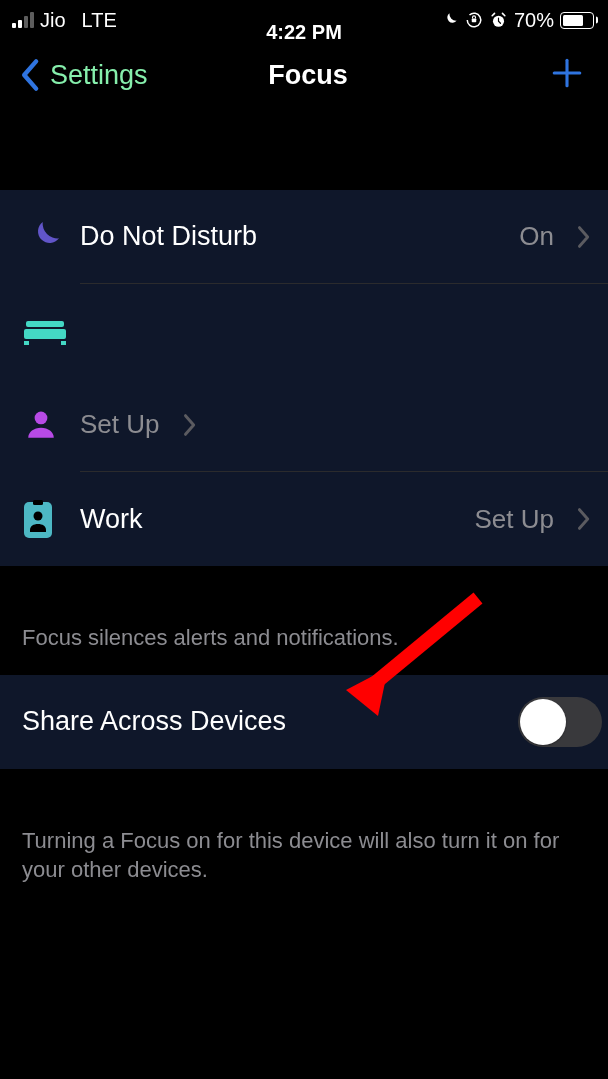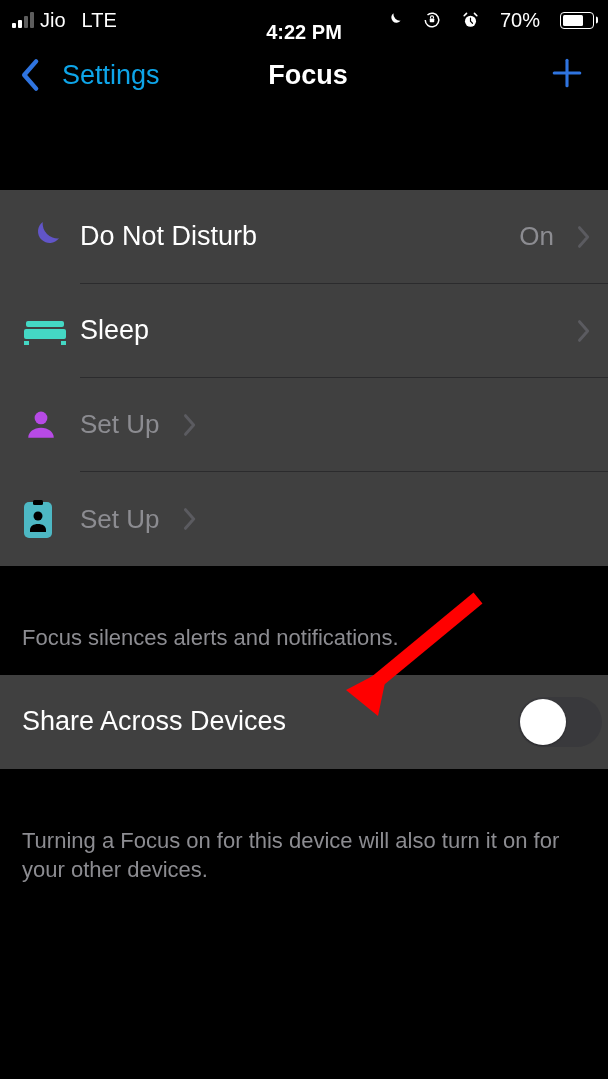--- a/index.html
+++ b/index.html
@@ -57,21 +57,21 @@
       left: 0; right: 0;
       text-align: center;
       font-weight: 600;
       pointer-events: none;
       margin-top: 24px;
     }
 
     .status-right {
       display: flex;
       align-items: center;
-      gap: 20px;
+      gap: 6px;
     }
 
     .status-right svg { display:block; }
 
     .battery-wrap {
       display: flex;
       align-items: center;
       gap: 2px;
     }
     .battery {
@@ -104,22 +104,22 @@
     .nav-bar {
       height: 70px;
       display: flex;
       align-items: center;
       padding: 0 20px;
       position: relative;
     }
     .back {
       display: flex;
       align-items: center;
-      gap: 20px;
-      color: #0ea5e9;
+      gap: 8px;
+      color: #86efac;
       font-size: 27px;
       font-weight: 400;
     }
     .back svg { display:block; }
 
     .nav-title {
       position: absolute;
       left: 0; right: 0;
       text-align: center;
       font-size: 27px;
@@ -133,21 +133,21 @@
       right: 24px;
       top: 50%;
       transform: translateY(-50%);
       color: #2f74e0;
     }
 
     
     .spacer-top { height: 80px; }
 
     .section {
-      background: #404040;
+      background: #0f172a;
     }
 
     .row {
       display: flex;
       align-items: center;
       min-height: 94px;
       padding-left: 20px;
       position: relative;
     }
 
@@ -304,27 +304,20 @@
 
   <div class="row">
     <div class="icon-box">
       <svg width="42" height="28" viewBox="0 0 42 28" fill="#44d8c4">
         <rect x="2" y="4" width="38" height="6" rx="2"></rect>
         <rect x="0" y="12" width="42" height="10" rx="2"></rect>
         <rect x="0" y="24" width="5" height="4"></rect>
         <rect x="37" y="24" width="5" height="4"></rect>
       </svg>
     </div>
-    <div class="content">
-      <span class="row-label">Sleep</span>
-      <span class="row-status"></span>
-      <svg class="chevron" width="14" height="24" viewBox="0 0 12 20" fill="none" stroke="#5b5b60" stroke-width="2.5" stroke-linecap="round" stroke-linejoin="round">
-        <polyline points="3,2 10,10 3,18"></polyline>
-      </svg>
-    </div>
   </div>
 
   <div class="row">
     <div class="icon-box">
       <svg width="34" height="34" viewBox="0 0 24 24" fill="#b74ae6">
         <circle cx="12" cy="7" r="4.5"></circle>
         <path d="M3 21c0-4 4-7 9-7s9 3 9 7z"></path>
       </svg>
     </div>
     <div class="content">
@@ -338,20 +331,21 @@
   <div class="row">
     <div class="icon-box">
       <svg width="28" height="38" viewBox="0 0 28 38" fill="#4db8c4">
         <rect x="0" y="2" width="28" height="36" rx="5"></rect>
         <rect x="9" y="0" width="10" height="5" rx="1.5" fill="#000"></rect>
         <circle cx="14" cy="16" r="4.5" fill="#000"></circle>
         <path d="M6 30c0-4 3.5-6 8-6s8 2 8 6v2H6z" fill="#000"></path>
       </svg>
     </div>
     <div class="content">
+      <span class="row-label">Work</span>
       <span class="row-status">Set Up</span>
       <svg class="chevron" width="14" height="24" viewBox="0 0 12 20" fill="none" stroke="#5b5b60" stroke-width="2.5" stroke-linecap="round" stroke-linejoin="round">
         <polyline points="3,2 10,10 3,18"></polyline>
       </svg>
     </div>
   </div>
 
 </div>
 
 <div class="footer-text">Focus silences alerts and notifications.</div>

